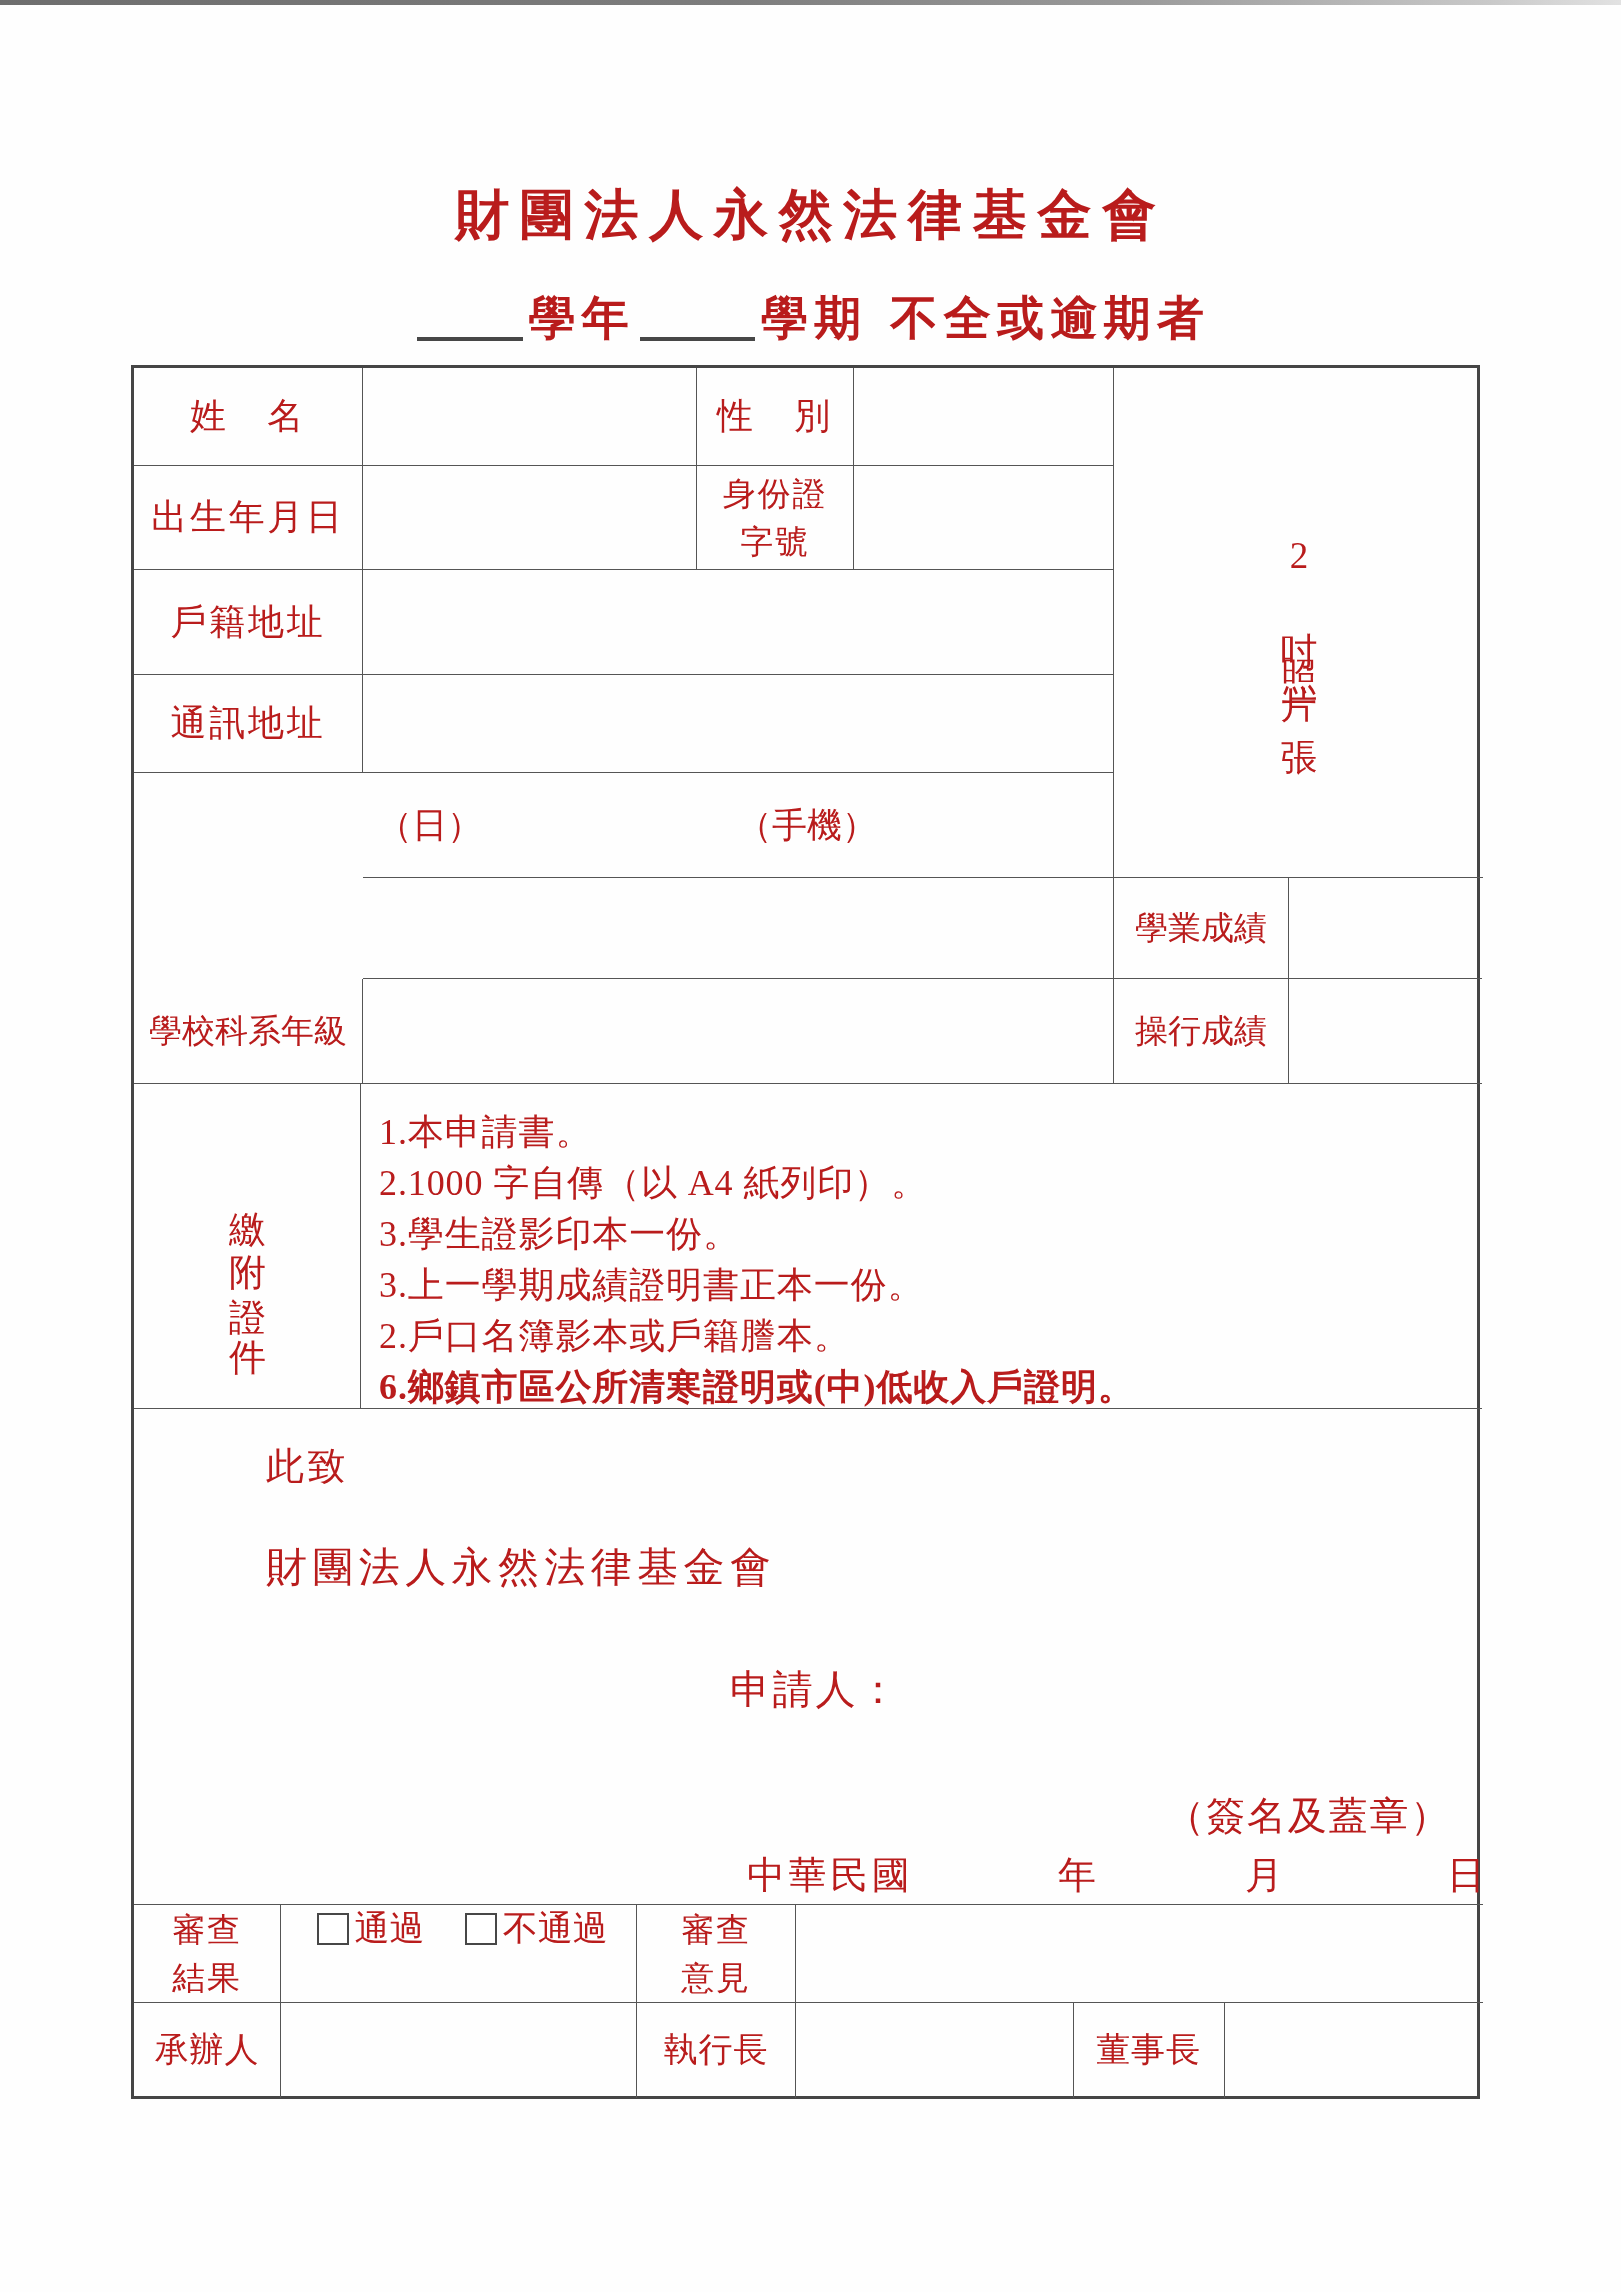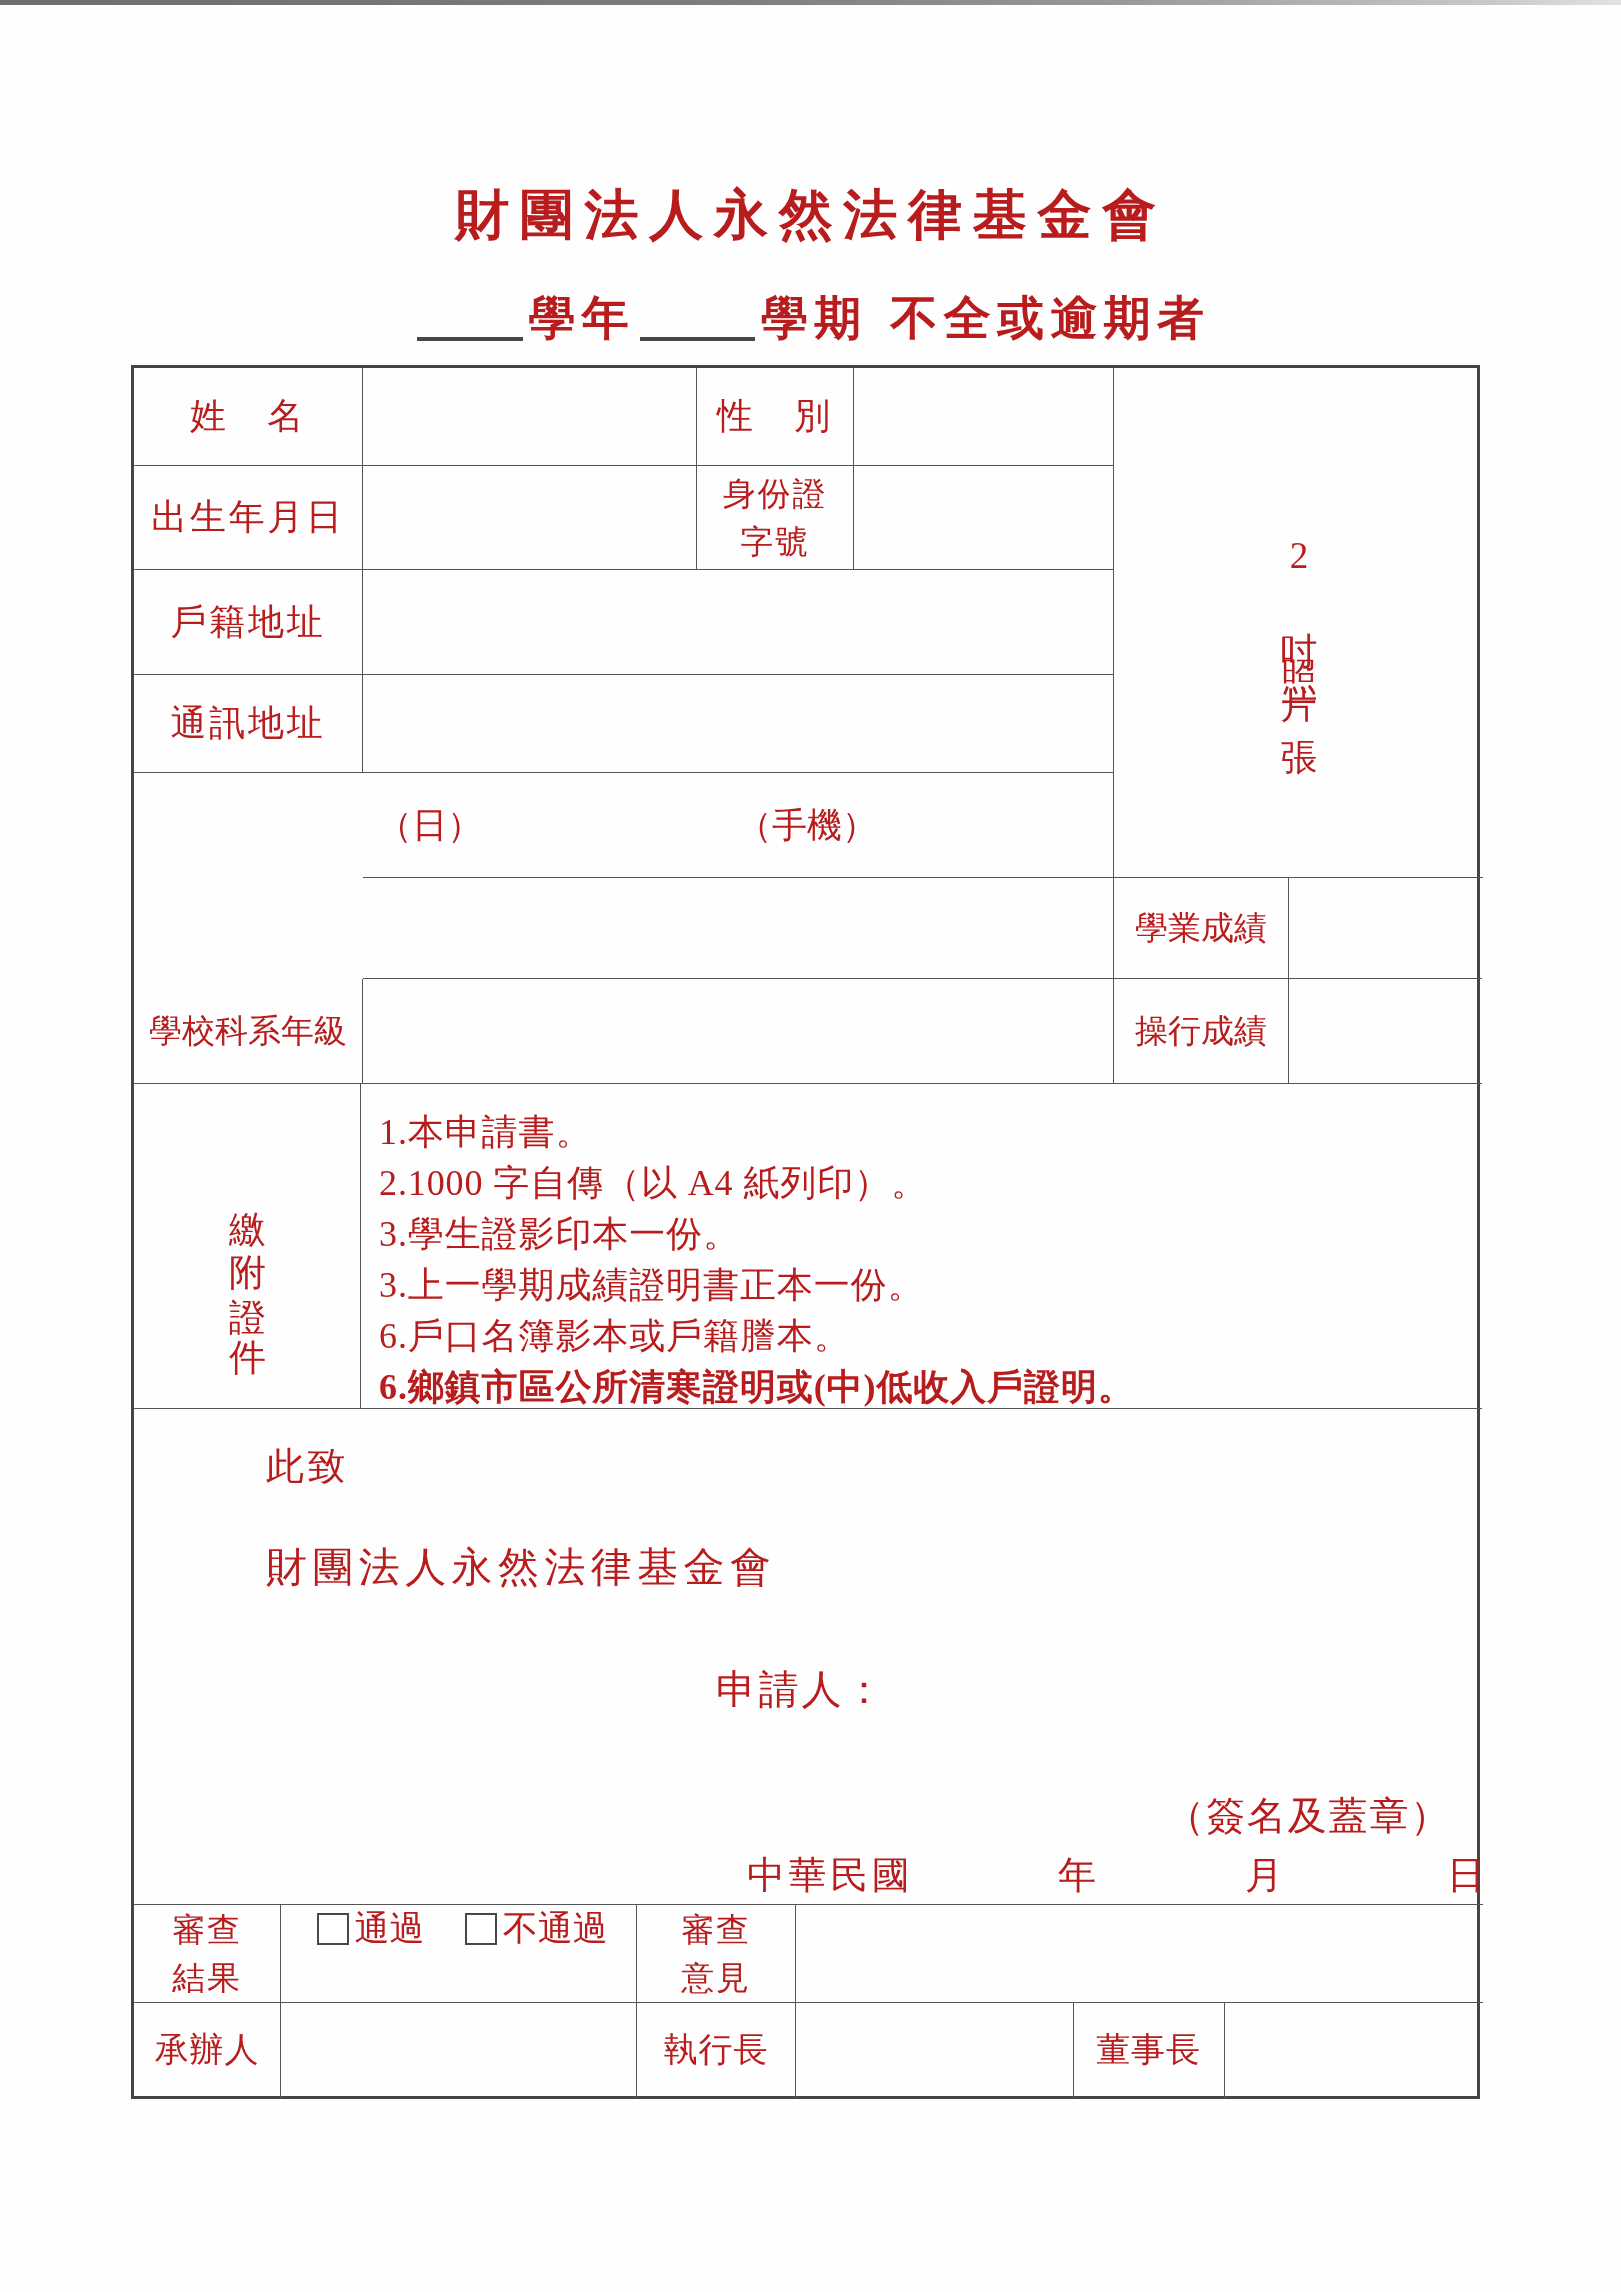--- a/index.html
+++ b/index.html
@@ -135,29 +135,29 @@
 
     <div class="cell attach-label-cell" style="left:0;top:716px;width:227px;height:325px;">
       <div class="vert attach-label">繳附證件</div>
     </div>
     <div class="cell no-r" style="left:227px;top:716px;width:1121px;height:325px;">
       <div class="attach-list">
         <div class="attach-item">1.本申請書。</div>
         <div class="attach-item">2.1000 字自傳（以 A4 紙列印）。</div>
         <div class="attach-item">3.學生證影印本一份。</div>
         <div class="attach-item">3.上一學期成績證明書正本一份。</div>
-        <div class="attach-item">6.戶口名簿影本或戶籍謄本。</div>
+        <div class="attach-item">2.戶口名簿影本或戶籍謄本。</div>
         <div class="attach-item bold">6.鄉鎮市區公所清寒證明或(中)低收入戶證明。</div>
       </div>
     </div>
 
     <div class="cell no-r closing-cell" style="left:0;top:1041px;width:1349px;height:496px;">
       <div class="abs" style="left:132px;top:32px;font-size:38px;letter-spacing:3.6px;">此致</div>
       <div class="abs" style="left:132px;top:131px;font-size:41px;letter-spacing:5.4px;">財團法人永然法律基金會</div>
-      <div class="abs" style="left:582px;top:253px;font-size:40px;letter-spacing:2.7px;">申請人：</div>
+      <div class="abs" style="left:596px;top:253px;font-size:40px;letter-spacing:2.7px;">申請人：</div>
       <div class="abs" style="right:32px;top:380px;font-size:39px;letter-spacing:1.8px;">（簽名及蓋章）</div>
       <div>
         <span class="abs" style="left:613px;top:441px;font-size:38px;letter-spacing:3.6px;">中華民國</span>
         <span class="abs" style="left:924px;top:441px;font-size:38px;">年</span>
         <span class="abs" style="left:1111px;top:441px;font-size:38px;">月</span>
         <span class="abs" style="left:1313px;top:441px;font-size:38px;">日</span>
       </div>
     </div>
 
     <div class="cell lbl-2line" style="left:0;top:1537px;width:147px;height:98px;white-space:pre-line;"><span>審查

